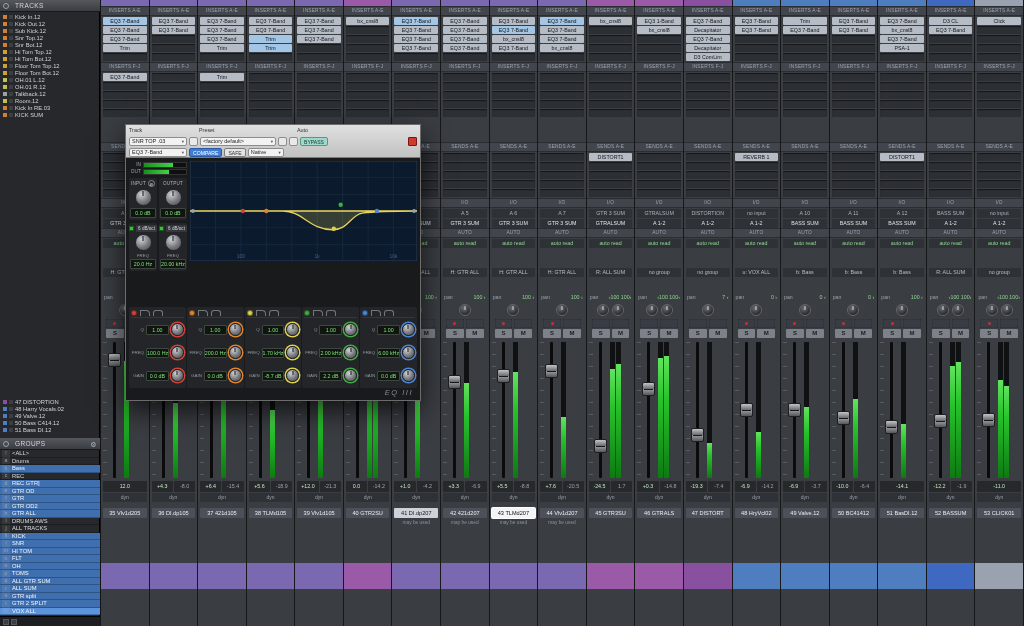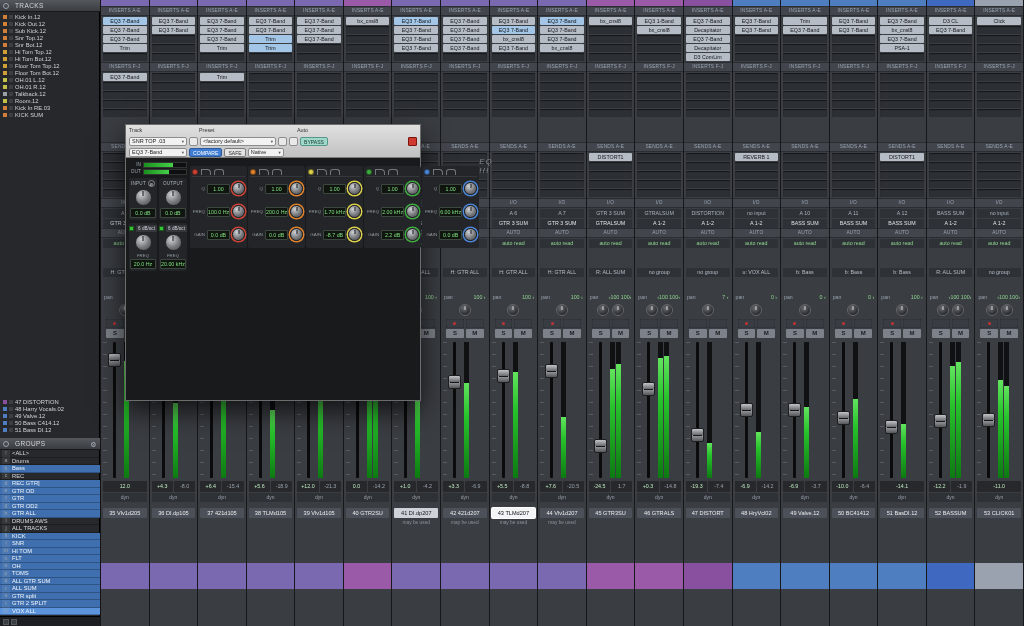--- a/index.html
+++ b/index.html
@@ -87,21 +87,21 @@
   .ph-row{height:10px;display:flex;align-items:center;gap:2px;margin-top:1px;}
   .ph-dd{background:#f2f2f2;border:1px solid #8d8d8d;border-radius:2px;font-size:5.5px;color:#1f1f1f;height:9px;line-height:7px;padding:0 2px;display:flex;align-items:center;justify-content:space-between;box-sizing:border-box;white-space:nowrap;overflow:hidden;}
   .dd-arrow{font-size:4.5px;color:#555;margin-left:2px;}
   .w-track{width:58px;}.w-preset{width:76px;}.w-plug{width:58px;}.w-native{width:36px;}
   .ph-mini{width:9px;height:9px;background:#e9e9e9;border:1px solid #8d8d8d;border-radius:2px;box-sizing:border-box;flex:none;}
   .ph-btn{height:9px;line-height:8px;font-size:5.1px;padding:0 3px;border:1px solid #7d7d7d;border-radius:2px;box-sizing:border-box;white-space:nowrap;}
   .bypass{background:#9fd9cb;color:#14332c;border-color:#58968a;}
   .compare{background:#3f7cd2;color:#fff;border-color:#2a5a9e;}
   .safe{background:#e4e4e4;color:#333;}
   .ph-target{width:9px;height:9px;background:#cf3a30;border:1px solid #7c1410;border-radius:1px;margin-left:auto;box-sizing:border-box;flex:none;}
-  .plug-body{height:242px;padding:3px;box-siz:border-box;box-sizing:border-box;display:flex;flex-direction:row;background:#191a1c;}
+  .plug-body{height:242px;padding:3px;box-siz:border-box;box-sizing:border-box;display:flex;flex-direction:column;background:#191a1c;}
   .plug-top{display:flex;gap:3px;height:146px;}
   .plug-left{width:58px;flex:none;}
   .mp-row{display:flex;align-items:center;gap:2px;height:7px;}
   .mp-label{width:12px;font-size:4.8px;color:#9aa4ae;text-align:right;flex:none;}
   .mp-bar{flex:1;height:4px;background:#0e0f10;border:1px solid #333;position:relative;}
   .mp-fill{position:absolute;left:0;top:0;bottom:0;background:linear-gradient(to right,#1a8f1f,#45d148);}
   .kg-row{display:flex;gap:2px;margin-top:3px;}
   .kgroup{width:28px;background:#242528;border-radius:2px;padding:1px 1px 2px;box-sizing:border-box;text-align:center;}
   .kg-head{display:flex;align-items:center;justify-content:center;gap:2px;height:8px;}
   .kg-label{font-size:4.6px;color:#aab4be;letter-spacing:.2px;}

